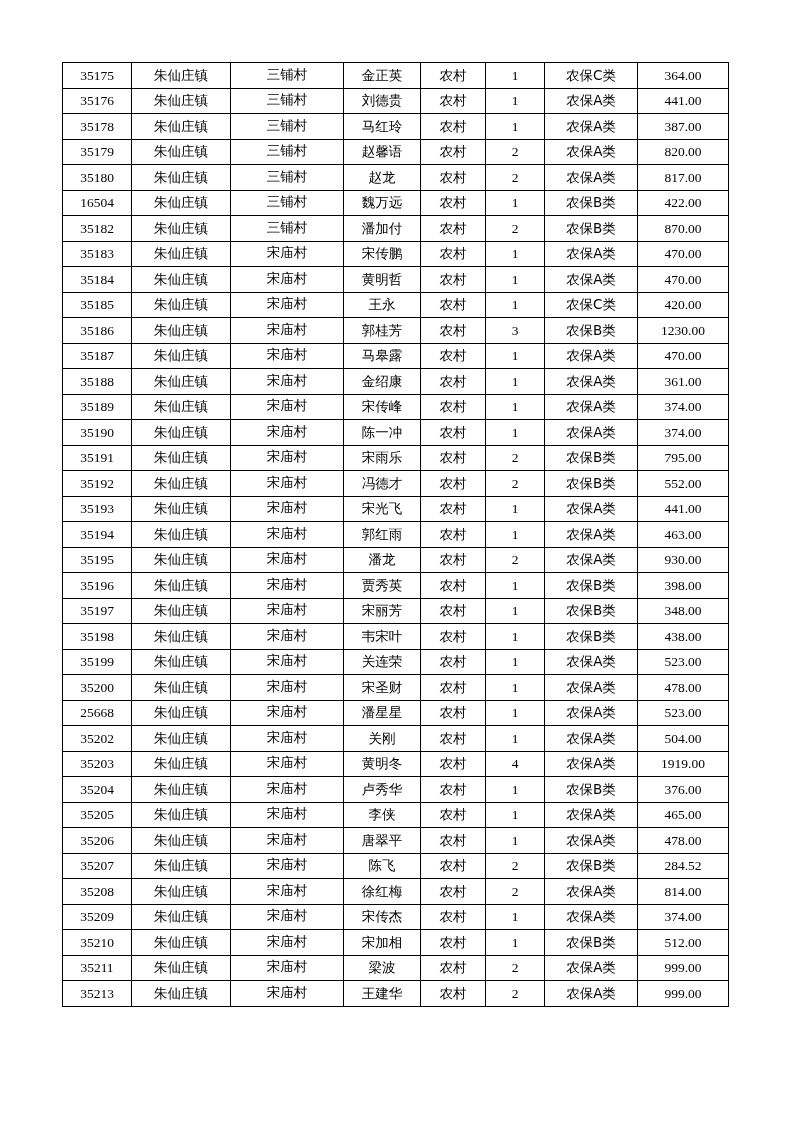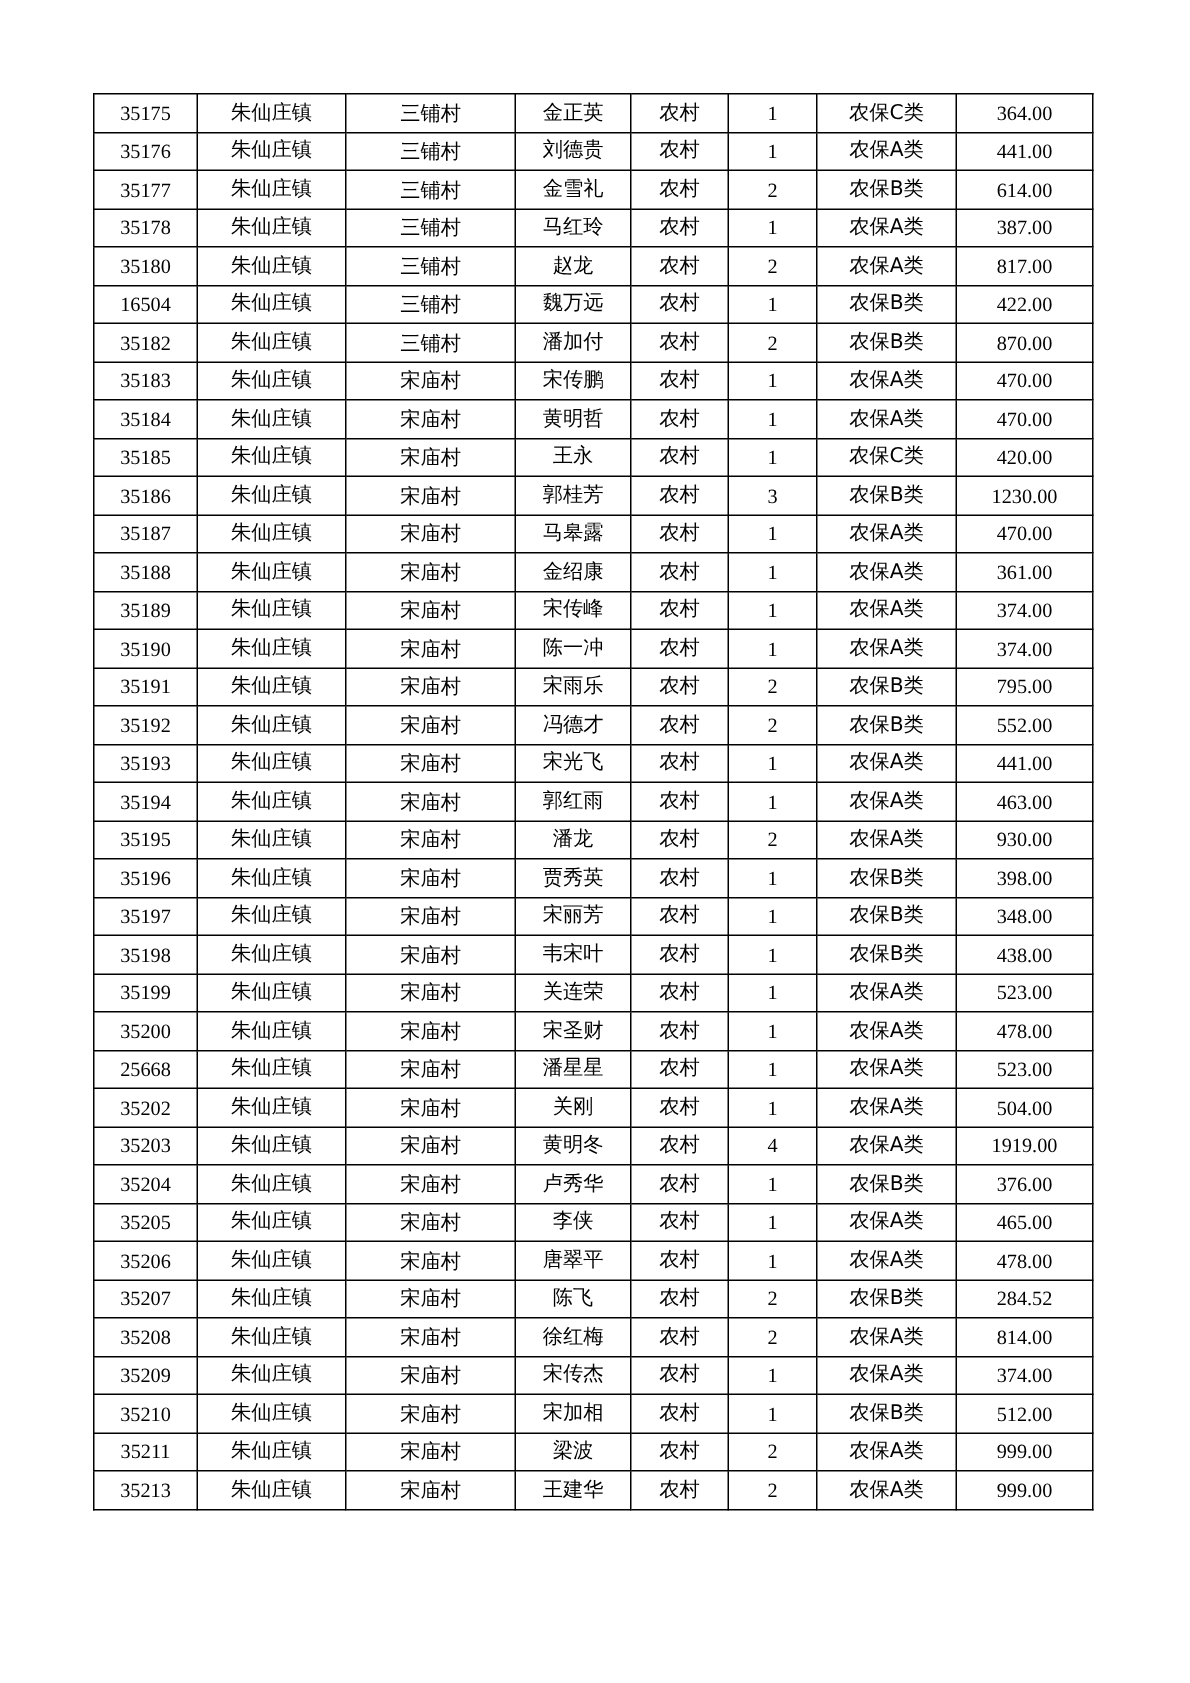--- a/index.html
+++ b/index.html
@@ -31,21 +31,21 @@
     text-align: center;
     vertical-align: middle;
     font-size: 13.5px;
     line-height: 1;
     padding: 0;
     white-space: nowrap;
     overflow: hidden;
   }
   td.c-id      { width: 68px; font-family: "Liberation Serif", serif; }
   td.c-town    { width: 98px; font-family: "DejaVu Sans", sans-serif; font-size: 13px; }
-  td.c-village { width: 112px; font-family: Liberation Serif, serif; font-size: 13px; }
+  td.c-village { width: 112px; font-family: Liberation Mono, monospace; font-size: 13px; }
   td.c-name    { width: 76px; font-family: "DejaVu Sans", sans-serif; font-size: 13px; }
   td.c-type    { width: 64px; font-family: "DejaVu Sans", sans-serif; font-size: 13px; }
   td.c-count   { width: 58px; font-family: "Liberation Serif", serif; }
   td.c-cat     { width: 92px; font-family: "DejaVu Sans", sans-serif; font-size: 13px; }
   td.c-amount  { width: 90px; font-family: "Liberation Serif", serif; }
 </style>
 </head>
 <body>
 
 <div class="page">
@@ -65,38 +65,38 @@
           <td class="c-id">35176</td>
           <td class="c-town">朱仙庄镇</td>
           <td class="c-village">三铺村</td>
           <td class="c-name">刘德贵</td>
           <td class="c-type">农村</td>
           <td class="c-count">1</td>
           <td class="c-cat">农保A类</td>
           <td class="c-amount">441.00</td>
         </tr>
         <tr>
-          <td class="c-id">35177</td>
-          <td class="c-town">朱仙庄镇</td>
-          <td class="c-village">三铺村</td>
-          <td class="c-name">金雪礼</td>
-          <td class="c-type">农村</td>
-          <td class="c-count">2</td>
-          <td class="c-cat">农保B类</td>
-          <td class="c-amount">614.00</td>
-        </tr>
-        <tr>
           <td class="c-id">35178</td>
           <td class="c-town">朱仙庄镇</td>
           <td class="c-village">三铺村</td>
           <td class="c-name">马红玲</td>
           <td class="c-type">农村</td>
           <td class="c-count">1</td>
           <td class="c-cat">农保A类</td>
           <td class="c-amount">387.00</td>
+        </tr>
+        <tr>
+          <td class="c-id">35179</td>
+          <td class="c-town">朱仙庄镇</td>
+          <td class="c-village">三铺村</td>
+          <td class="c-name">赵馨语</td>
+          <td class="c-type">农村</td>
+          <td class="c-count">2</td>
+          <td class="c-cat">农保A类</td>
+          <td class="c-amount">820.00</td>
         </tr>
         <tr>
           <td class="c-id">35180</td>
           <td class="c-town">朱仙庄镇</td>
           <td class="c-village">三铺村</td>
           <td class="c-name">赵龙</td>
           <td class="c-type">农村</td>
           <td class="c-count">2</td>
           <td class="c-cat">农保A类</td>
           <td class="c-amount">817.00</td>

